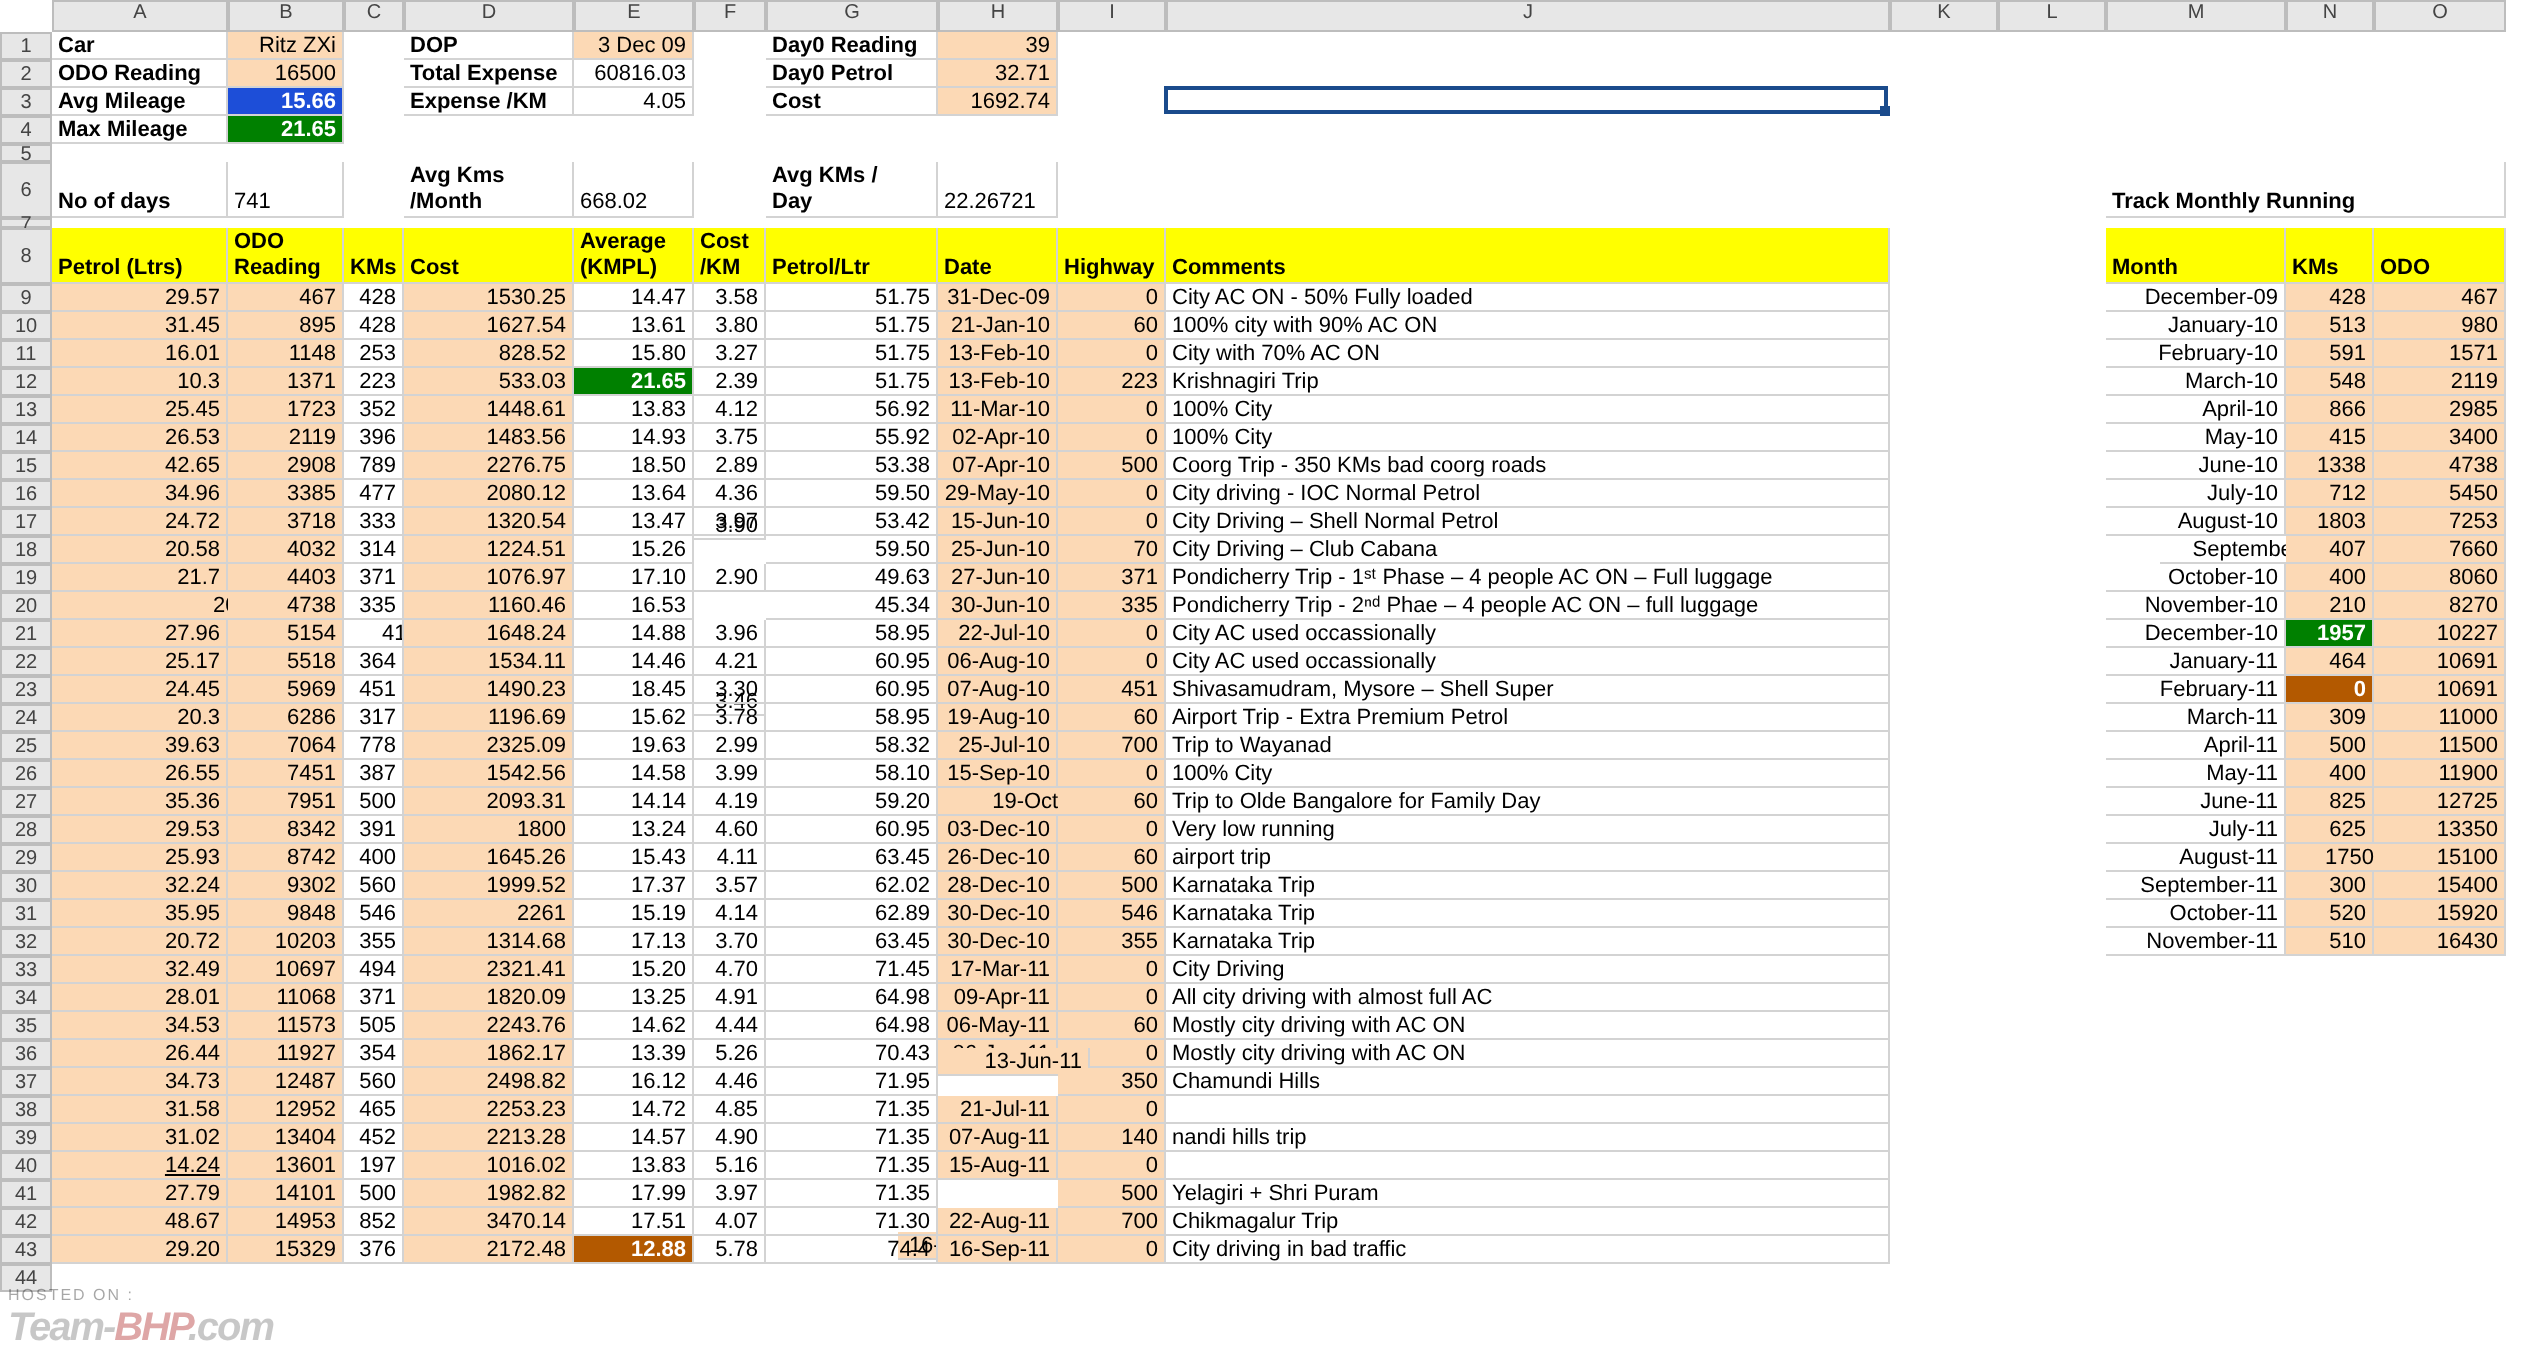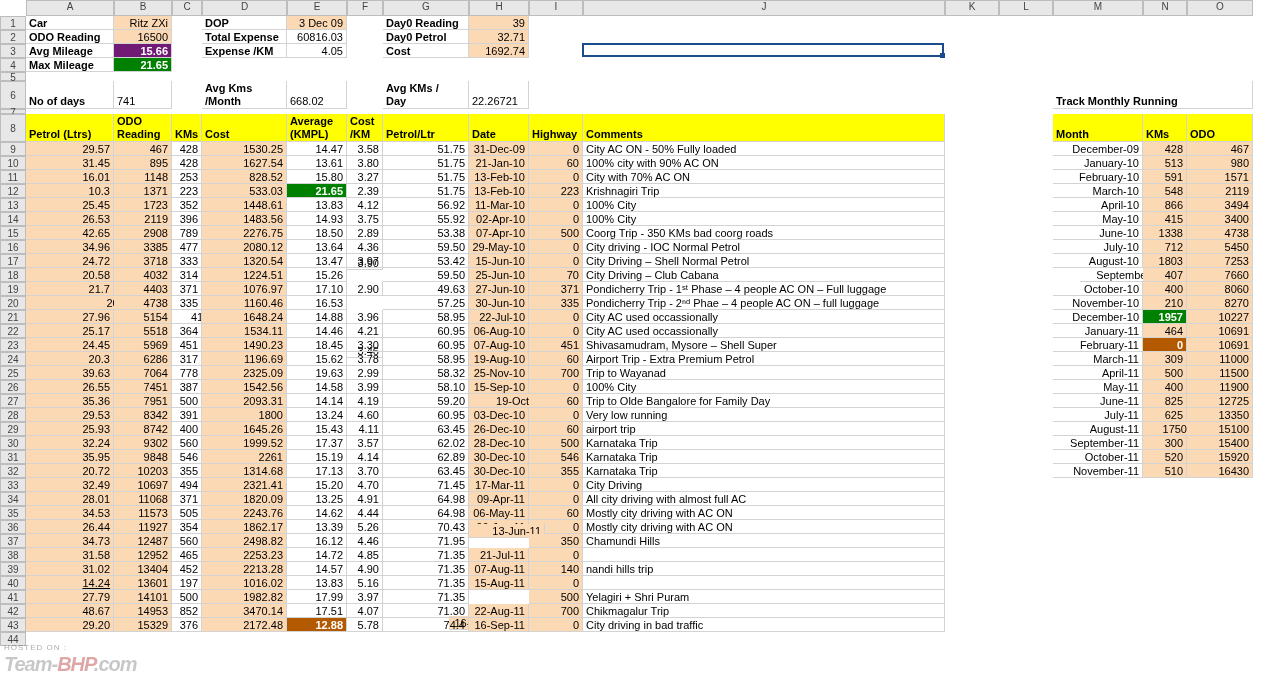--- a/index.html
+++ b/index.html
@@ -12,21 +12,21 @@
   
   .cell { position:absolute; height:14px; border-right:1px solid #d3d3d3; border-bottom:1px solid #d3d3d3;
           padding:0 3px; white-space:nowrap; overflow:hidden; font-size:11px; line-height:14px; }
   .r  { text-align:right; }
   .l  { text-align:left; }
   .bold{ font-weight:bold; }
   
   .peach { background:#fcd9b5; }
   .peachR{ background:#fcd9b5; text-align:right; }
   .yellow{ background:#ffff00; font-weight:bold; }
-  .navy  { background:#701a75; color:#fff; font-weight:bold; }
+  .navy  { background:#1d4ed8; color:#fff; font-weight:bold; }
   .green { background:#008000; color:#fff; font-weight:bold; }
   .brown { background:#b35900; color:#fff; font-weight:bold; }
   
   .selection { position:absolute; border:2px solid #1a4b8c; pointer-events:none; z-index:20; }
   .selhandle { position:absolute; width:5px; height:5px; background:#1a4b8c; right:-3px; bottom:-3px; }
 
   
   .watermark{ position:fixed; left:4px; bottom:2px; font-size:20px; font-style:italic; font-weight:bold;
               color:rgba(0,0,0,0.22); z-index:50; letter-spacing:-1px; font-family:Verdana,Arial,sans-serif;}
   .wm-a{color:rgba(160,0,0,0.35);}
@@ -249,21 +249,21 @@
     <div class="cell r" style="left: 383px; width: 86px; top: 282px; height: 14px; line-height: 14px;">49.63</div>
     <div class="cell peachR" style="left: 469px; width: 60px; top: 282px; height: 14px; line-height: 14px;">27-Jun-10</div>
     <div class="cell peachR" style="left: 529px; width: 54px; top: 282px; height: 14px; line-height: 14px;">371</div>
     <div class="cell l" style="left: 583px; width: 362px; top: 282px; height: 14px; line-height: 14px;">Pondicherry Trip - 1ˢᵗ Phase – 4 people AC ON – Full luggage</div>
     <div class="cell peachR" style="left: 26px; width: 112px; top: 296px; height: 14px; line-height: 14px;">20.27</div>
     <div class="cell peachR" style="left: 114px; width: 58px; top: 296px; height: 14px; line-height: 14px;">4738</div>
     <div class="cell r" style="left: 172px; width: 30px; top: 296px; height: 14px; line-height: 14px;">335</div>
     <div class="cell peachR" style="left: 202px; width: 85px; top: 296px; height: 14px; line-height: 14px;">1160.46</div>
     <div class="cell  r" style="left: 287px; width: 60px; top: 296px; height: 14px; line-height: 14px;">16.53</div>
     <div class="cell r" style="left: 347px; width: 36px; top: 296px; height: 14px; line-height: 14px; margin-top: 48px;">3.46</div>
-    <div class="cell r" style="left: 383px; width: 86px; top: 296px; height: 14px; line-height: 14px;">57.25</div>
+    <div class="cell r" style="left: 383px; width: 86px; top: 296px; height: 14px; line-height: 14px;">45.34</div>
     <div class="cell peachR" style="left: 469px; width: 60px; top: 296px; height: 14px; line-height: 14px;">30-Jun-10</div>
     <div class="cell peachR" style="left: 529px; width: 54px; top: 296px; height: 14px; line-height: 14px;">335</div>
     <div class="cell l" style="left: 583px; width: 362px; top: 296px; height: 14px; line-height: 14px;">Pondicherry Trip - 2ⁿᵈ Phae – 4 people AC ON – full luggage</div>
     <div class="cell peachR" style="left: 26px; width: 88px; top: 310px; height: 14px; line-height: 14px;">27.96</div>
     <div class="cell peachR" style="left: 114px; width: 58px; top: 310px; height: 14px; line-height: 14px;">5154</div>
     <div class="cell r" style="left: 172px; width: 30px; top: 310px; height: 14px; line-height: 14px; padding-left: 19px;">416</div>
     <div class="cell peachR" style="left: 202px; width: 85px; top: 310px; height: 14px; line-height: 14px;">1648.24</div>
     <div class="cell  r" style="left: 287px; width: 60px; top: 310px; height: 14px; line-height: 14px;">14.88</div>
     <div class="cell r" style="left: 347px; width: 36px; top: 310px; height: 14px; line-height: 14px;">3.96</div>
     <div class="cell r" style="left: 383px; width: 86px; top: 310px; height: 14px; line-height: 14px;">58.95</div>
@@ -300,21 +300,21 @@
     <div class="cell peachR" style="left: 469px; width: 60px; top: 352px; height: 14px; line-height: 14px;">19-Aug-10</div>
     <div class="cell peachR" style="left: 529px; width: 54px; top: 352px; height: 14px; line-height: 14px;">60</div>
     <div class="cell l" style="left: 583px; width: 362px; top: 352px; height: 14px; line-height: 14px;">Airport Trip - Extra Premium Petrol</div>
     <div class="cell peachR" style="left: 26px; width: 88px; top: 366px; height: 14px; line-height: 14px;">39.63</div>
     <div class="cell peachR" style="left: 114px; width: 58px; top: 366px; height: 14px; line-height: 14px;">7064</div>
     <div class="cell r" style="left: 172px; width: 30px; top: 366px; height: 14px; line-height: 14px;">778</div>
     <div class="cell peachR" style="left: 202px; width: 85px; top: 366px; height: 14px; line-height: 14px;">2325.09</div>
     <div class="cell  r" style="left: 287px; width: 60px; top: 366px; height: 14px; line-height: 14px;">19.63</div>
     <div class="cell r" style="left: 347px; width: 36px; top: 366px; height: 14px; line-height: 14px;">2.99</div>
     <div class="cell r" style="left: 383px; width: 86px; top: 366px; height: 14px; line-height: 14px;">58.32</div>
-    <div class="cell peachR" style="left: 469px; width: 60px; top: 366px; height: 14px; line-height: 14px;">25-Nov-10</div>
+    <div class="cell peachR" style="left: 469px; width: 60px; top: 366px; height: 14px; line-height: 14px;">25-Jul-10</div>
     <div class="cell peachR" style="left: 529px; width: 54px; top: 366px; height: 14px; line-height: 14px;">700</div>
     <div class="cell l" style="left: 583px; width: 362px; top: 366px; height: 14px; line-height: 14px;">Trip to Wayanad</div>
     <div class="cell peachR" style="left: 26px; width: 88px; top: 380px; height: 14px; line-height: 14px;">26.55</div>
     <div class="cell peachR" style="left: 114px; width: 58px; top: 380px; height: 14px; line-height: 14px;">7451</div>
     <div class="cell r" style="left: 172px; width: 30px; top: 380px; height: 14px; line-height: 14px;">387</div>
     <div class="cell peachR" style="left: 202px; width: 85px; top: 380px; height: 14px; line-height: 14px;">1542.56</div>
     <div class="cell  r" style="left: 287px; width: 60px; top: 380px; height: 14px; line-height: 14px;">14.58</div>
     <div class="cell r" style="left: 347px; width: 36px; top: 380px; height: 14px; line-height: 14px;">3.99</div>
     <div class="cell r" style="left: 383px; width: 86px; top: 380px; height: 14px; line-height: 14px;">58.10</div>
     <div class="cell peachR" style="left: 469px; width: 60px; top: 380px; height: 14px; line-height: 14px;">15-Sep-10</div>
@@ -497,21 +497,21 @@
     <div class="cell peachR r" style="left: 1143px; width: 44px; top: 156px; height: 14px; line-height: 14px;">513</div>
     <div class="cell peachR" style="left: 1187px; width: 66px; top: 156px; height: 14px; line-height: 14px;">980</div>
     <div class="cell r" style="left: 1053px; width: 90px; top: 170px; height: 14px; line-height: 14px;">February-10</div>
     <div class="cell peachR r" style="left: 1143px; width: 44px; top: 170px; height: 14px; line-height: 14px;">591</div>
     <div class="cell peachR" style="left: 1187px; width: 66px; top: 170px; height: 14px; line-height: 14px;">1571</div>
     <div class="cell r" style="left: 1053px; width: 90px; top: 184px; height: 14px; line-height: 14px;">March-10</div>
     <div class="cell peachR r" style="left: 1143px; width: 44px; top: 184px; height: 14px; line-height: 14px;">548</div>
     <div class="cell peachR" style="left: 1187px; width: 66px; top: 184px; height: 14px; line-height: 14px;">2119</div>
     <div class="cell r" style="left: 1053px; width: 90px; top: 198px; height: 14px; line-height: 14px;">April-10</div>
     <div class="cell peachR r" style="left: 1143px; width: 44px; top: 198px; height: 14px; line-height: 14px;">866</div>
-    <div class="cell peachR" style="left: 1187px; width: 66px; top: 198px; height: 14px; line-height: 14px;">3494</div>
+    <div class="cell peachR" style="left: 1187px; width: 66px; top: 198px; height: 14px; line-height: 14px;">2985</div>
     <div class="cell r" style="left: 1053px; width: 90px; top: 212px; height: 14px; line-height: 14px;">May-10</div>
     <div class="cell peachR r" style="left: 1143px; width: 44px; top: 212px; height: 14px; line-height: 14px;">415</div>
     <div class="cell peachR" style="left: 1187px; width: 66px; top: 212px; height: 14px; line-height: 14px;">3400</div>
     <div class="cell r" style="left: 1053px; width: 90px; top: 226px; height: 14px; line-height: 14px;">June-10</div>
     <div class="cell peachR r" style="left: 1143px; width: 44px; top: 226px; height: 14px; line-height: 14px;">1338</div>
     <div class="cell peachR" style="left: 1187px; width: 66px; top: 226px; height: 14px; line-height: 14px;">4738</div>
     <div class="cell r" style="left: 1053px; width: 90px; top: 240px; height: 14px; line-height: 14px;">July-10</div>
     <div class="cell peachR r" style="left: 1143px; width: 44px; top: 240px; height: 14px; line-height: 14px;">712</div>
     <div class="cell peachR" style="left: 1187px; width: 66px; top: 240px; height: 14px; line-height: 14px;">5450</div>
     <div class="cell r" style="left: 1053px; width: 90px; top: 254px; height: 14px; line-height: 14px;">August-10</div>

